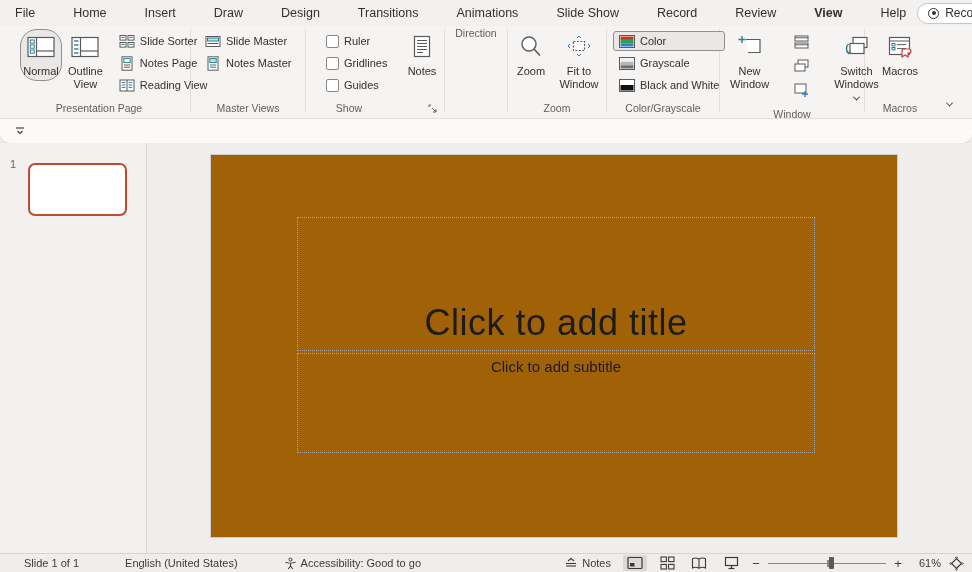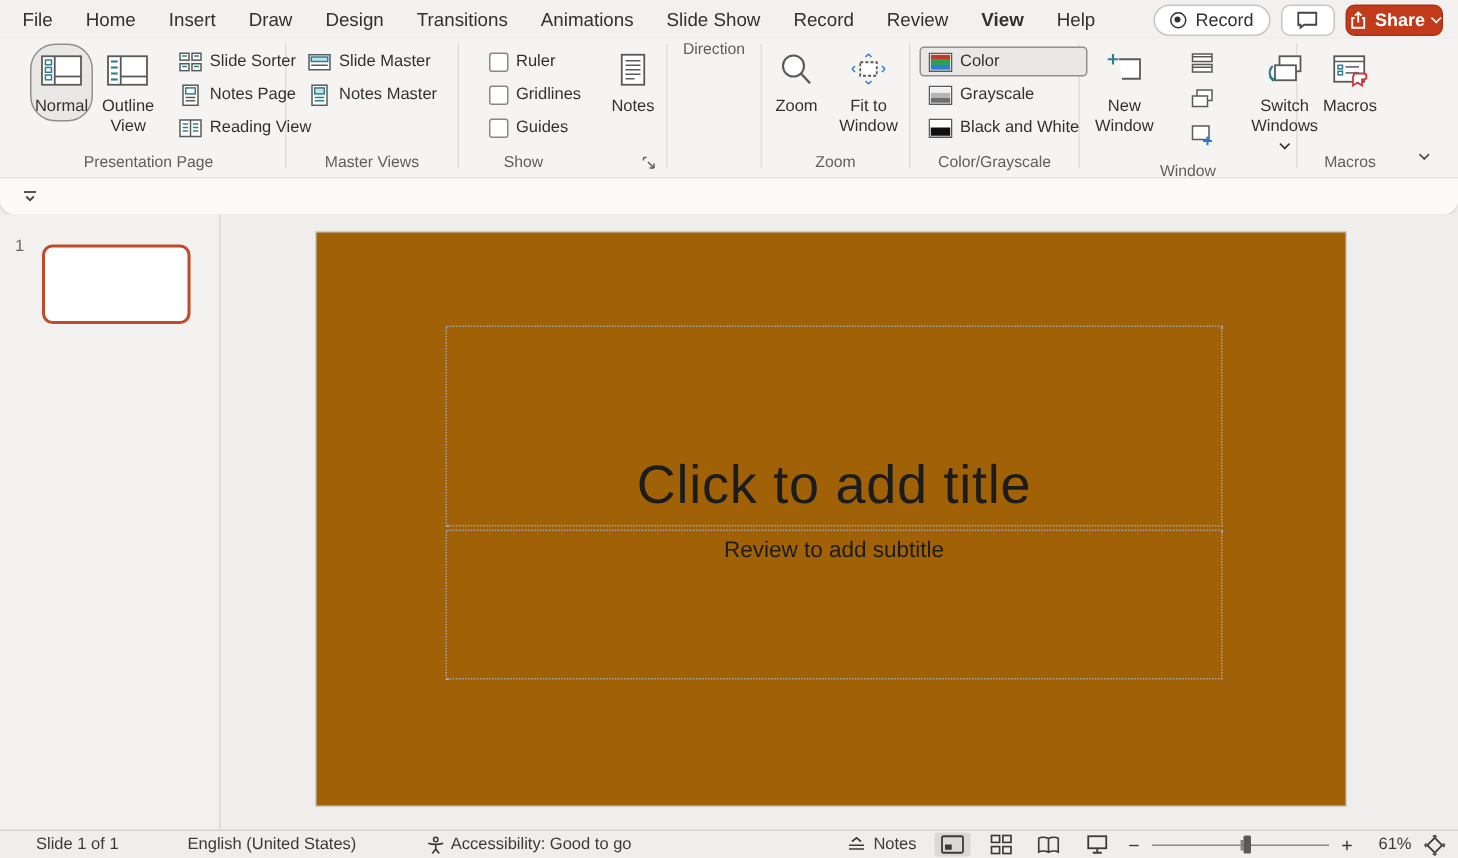--- a/index.html
+++ b/index.html
@@ -1,21 +1,21 @@
 <!DOCTYPE html>
 <html><head>
 <meta charset="utf-8">
 <style>
   * { margin:0; padding:0; box-sizing:border-box; }
   html,body { width:972px; height:572px; overflow:hidden; font-family:"Liberation Sans",sans-serif; background:#efeeed; }
   .app { position:relative; width:972px; height:572px; }
 
   
   .menubar { position:absolute; top:0; left:0; right:0; height:26px; background:#f3f1f0; display:flex; align-items:center; }
-  .tabs { display:flex; align-items:flex-end; padding-left:4px; }
+  .tabs { display:flex; align-items:flex-end; padding-left:4px;gap:16px; }
   .tab { font-size:12.5px; color:#323130; padding:5px 11px; cursor:default; white-space:nowrap; }
   .tab.active { font-weight:bold; }
   .titlebar-actions { margin-left:auto; display:flex; align-items:center; gap:7px; padding-right:10px; }
   .pill-btn { display:flex; align-items:center; gap:6px; background:#fff; border:1px solid #c8c6c4; border-radius:12px; height:21px; padding:0 10px; font-size:12px; color:#323130; }
   .icon-only-btn { display:flex; align-items:center; justify-content:center; background:#fff; border:1px solid #c8c6c4; border-radius:6px; height:21px; width:36px; }
   .share-btn { display:flex; align-items:center; gap:5px; background:#c13b1a; border:1px solid #a83315; border-radius:6px; height:21px; padding:0 1px; font-size:12px; color:#fff; font-weight:bold; }
   .record-dot { width:11px; height:11px; border:1.6px solid #323130; border-radius:50%; display:flex; align-items:center; justify-content:center; }
   .record-dot::after { content:""; width:4px; height:4px; background:#323130; border-radius:50%; }
   .chev { display:inline-block; width:5px; height:5px; border-right:1.4px solid currentColor; border-bottom:1.4px solid currentColor; transform:rotate(45deg) translate(-1px,-1px); }
 
@@ -425,21 +425,21 @@
   </div>
 
   <div class="workspace">
     <div class="thumb-panel">
       <span class="slide-num">1</span>
       <div class="thumb"></div>
     </div>
     <div class="editor">
       <div class="canvas">
         <div class="ph ph-title">Click to add title</div>
-        <div class="ph ph-subtitle">Review to add subtitle</div>
+        <div class="ph ph-subtitle">Click to add subtitle</div>
       </div>
     </div>
   </div>
 
   <div class="statusbar">
     <div class="sb-left">
       <span class="sb-item">Slide 1 of 1</span>
       <span class="sb-item">English (United States)</span>
       <span class="sb-item">
         <span>

